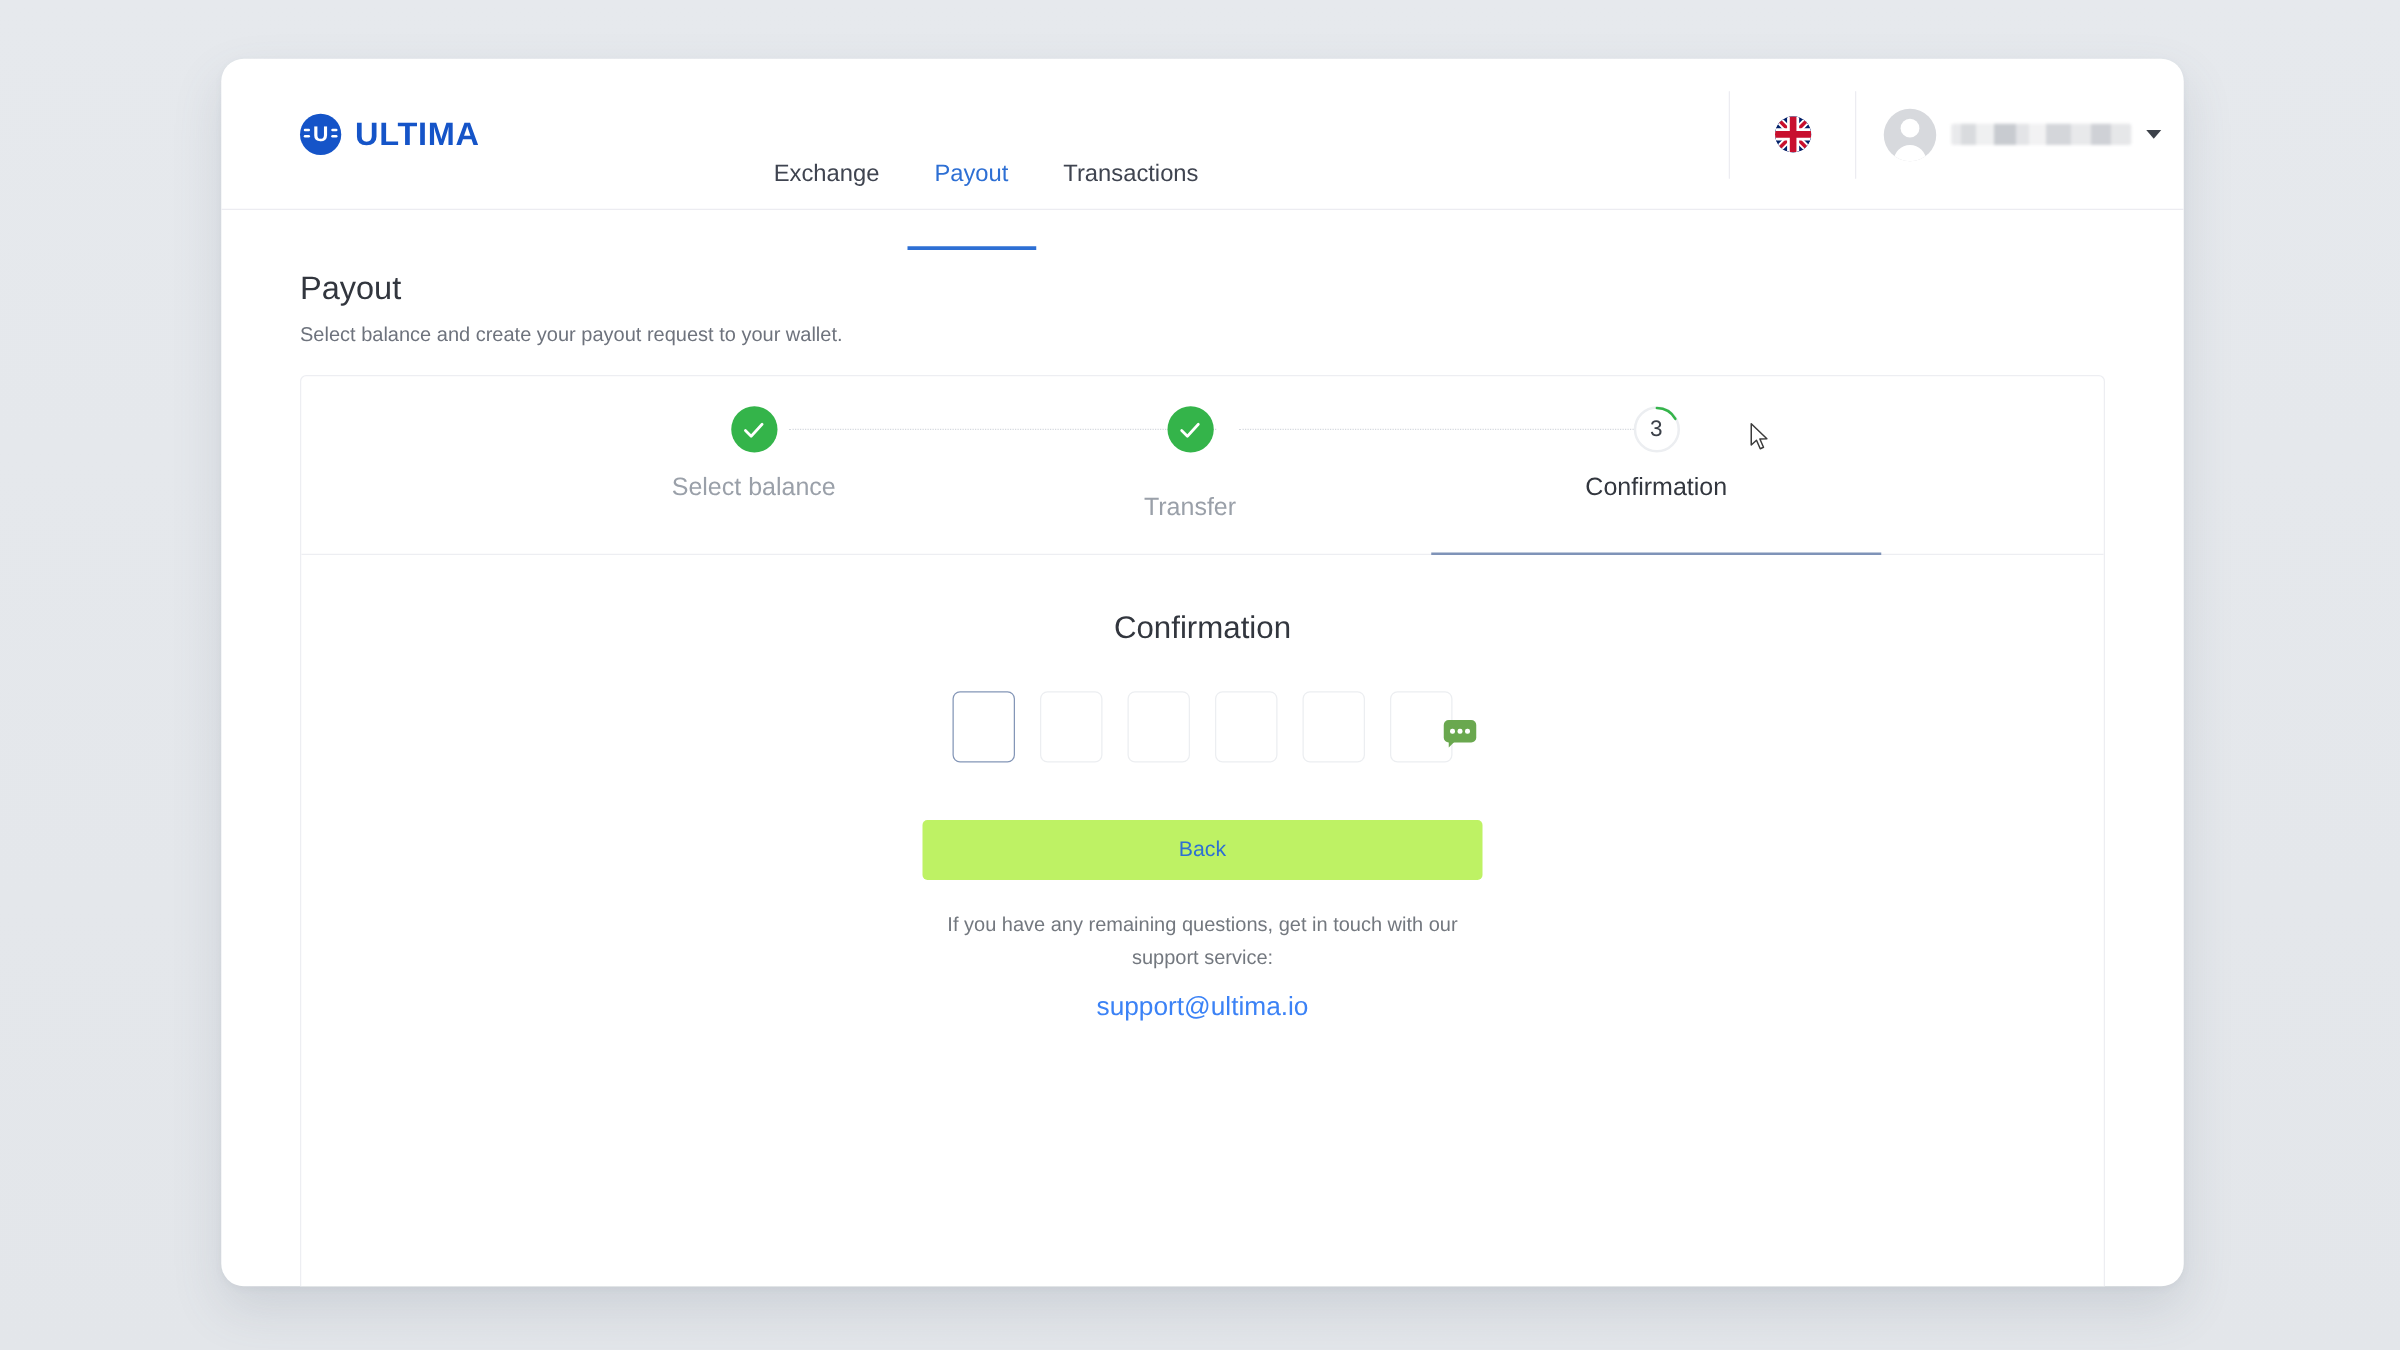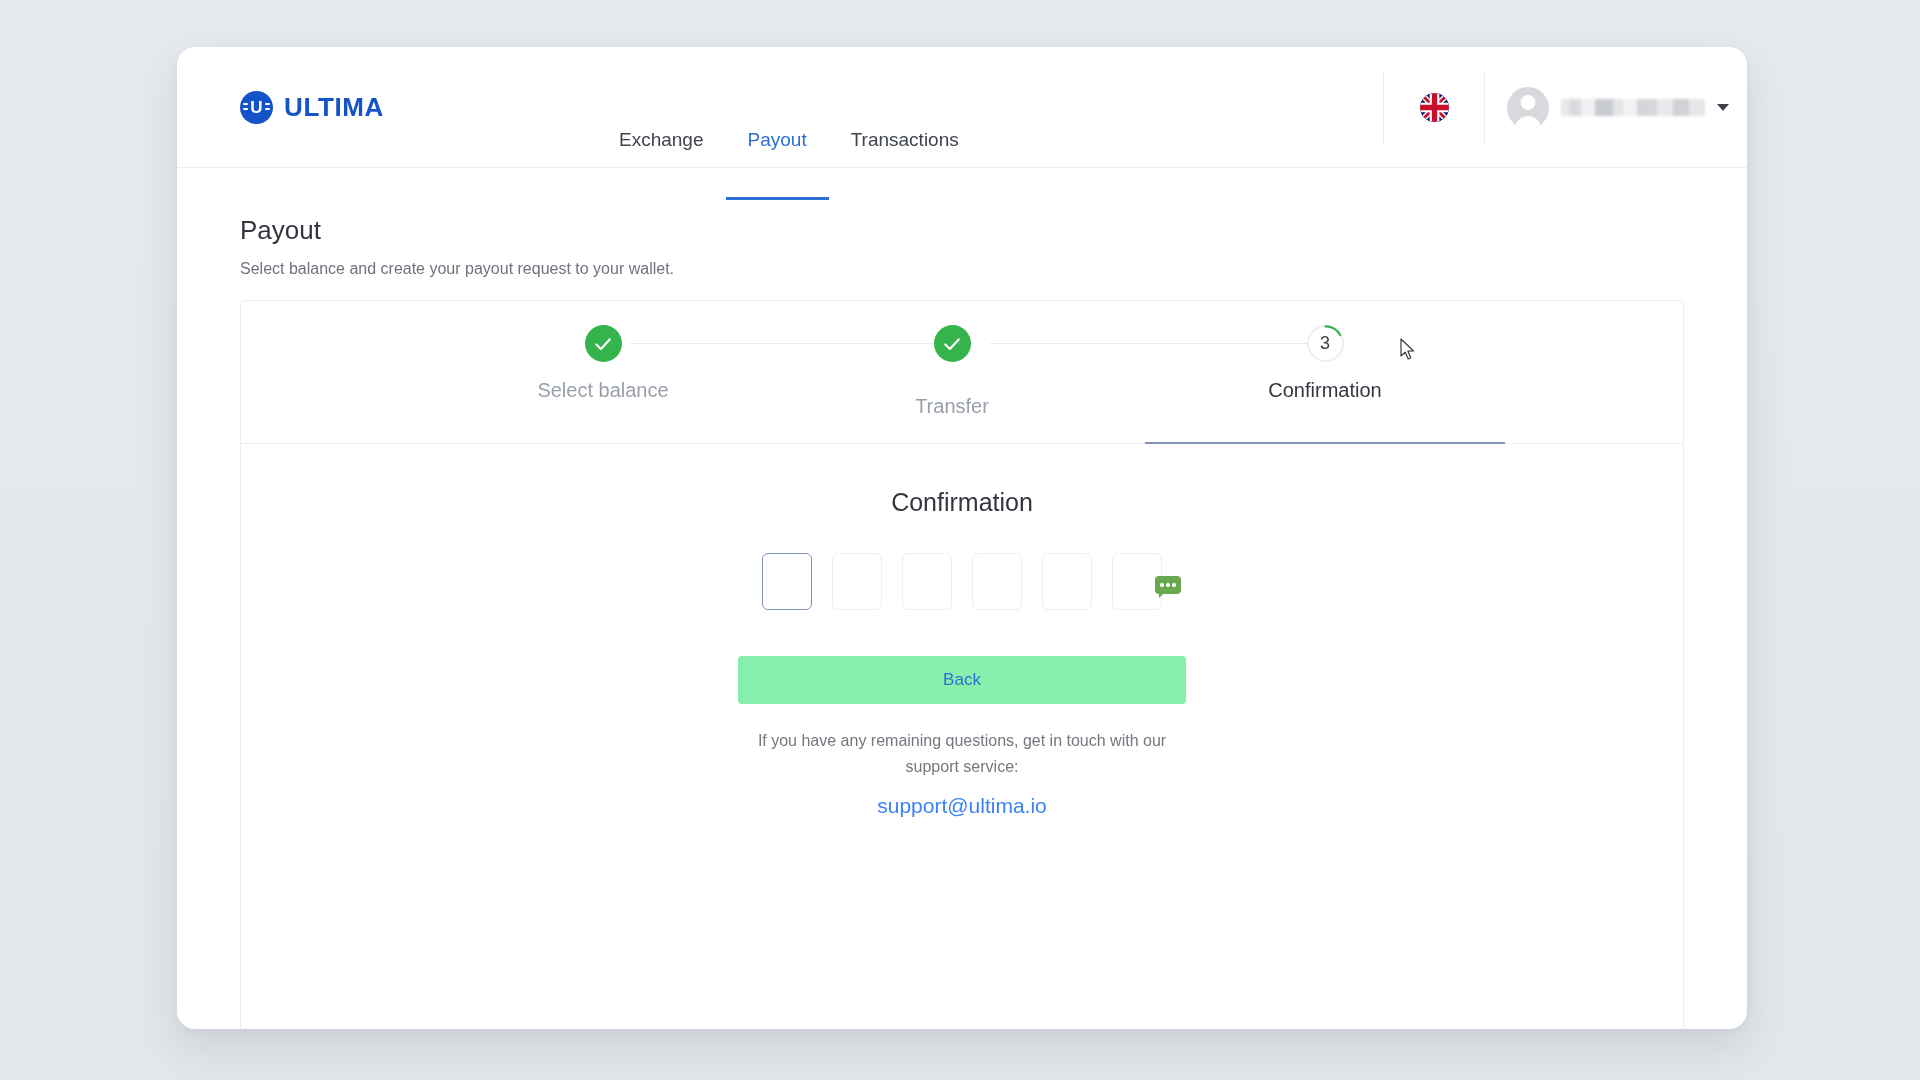--- a/index.html
+++ b/index.html
@@ -242,21 +242,21 @@
     content: ""; position: absolute; left: 4px; bottom: -4px;
     width: 0; height: 0;
     border-left: 5px solid #6aa84f;
     border-bottom: 5px solid transparent;
   }
 
   .back-btn {
     display: block;
     margin: 46px auto 0;
     width: 448px; height: 48px;
-    background: #86efac;
+    background: #bef264;
     border: none; border-radius: 4px;
     color: #2d6fd4; font-size: 17px;
     font-family: "Liberation Sans", sans-serif;
     cursor: pointer;
   }
   .support-text {
     margin: 24px auto 0;
     width: 420px;
     font-size: 16px; line-height: 26px; color: #73787f;
   }

